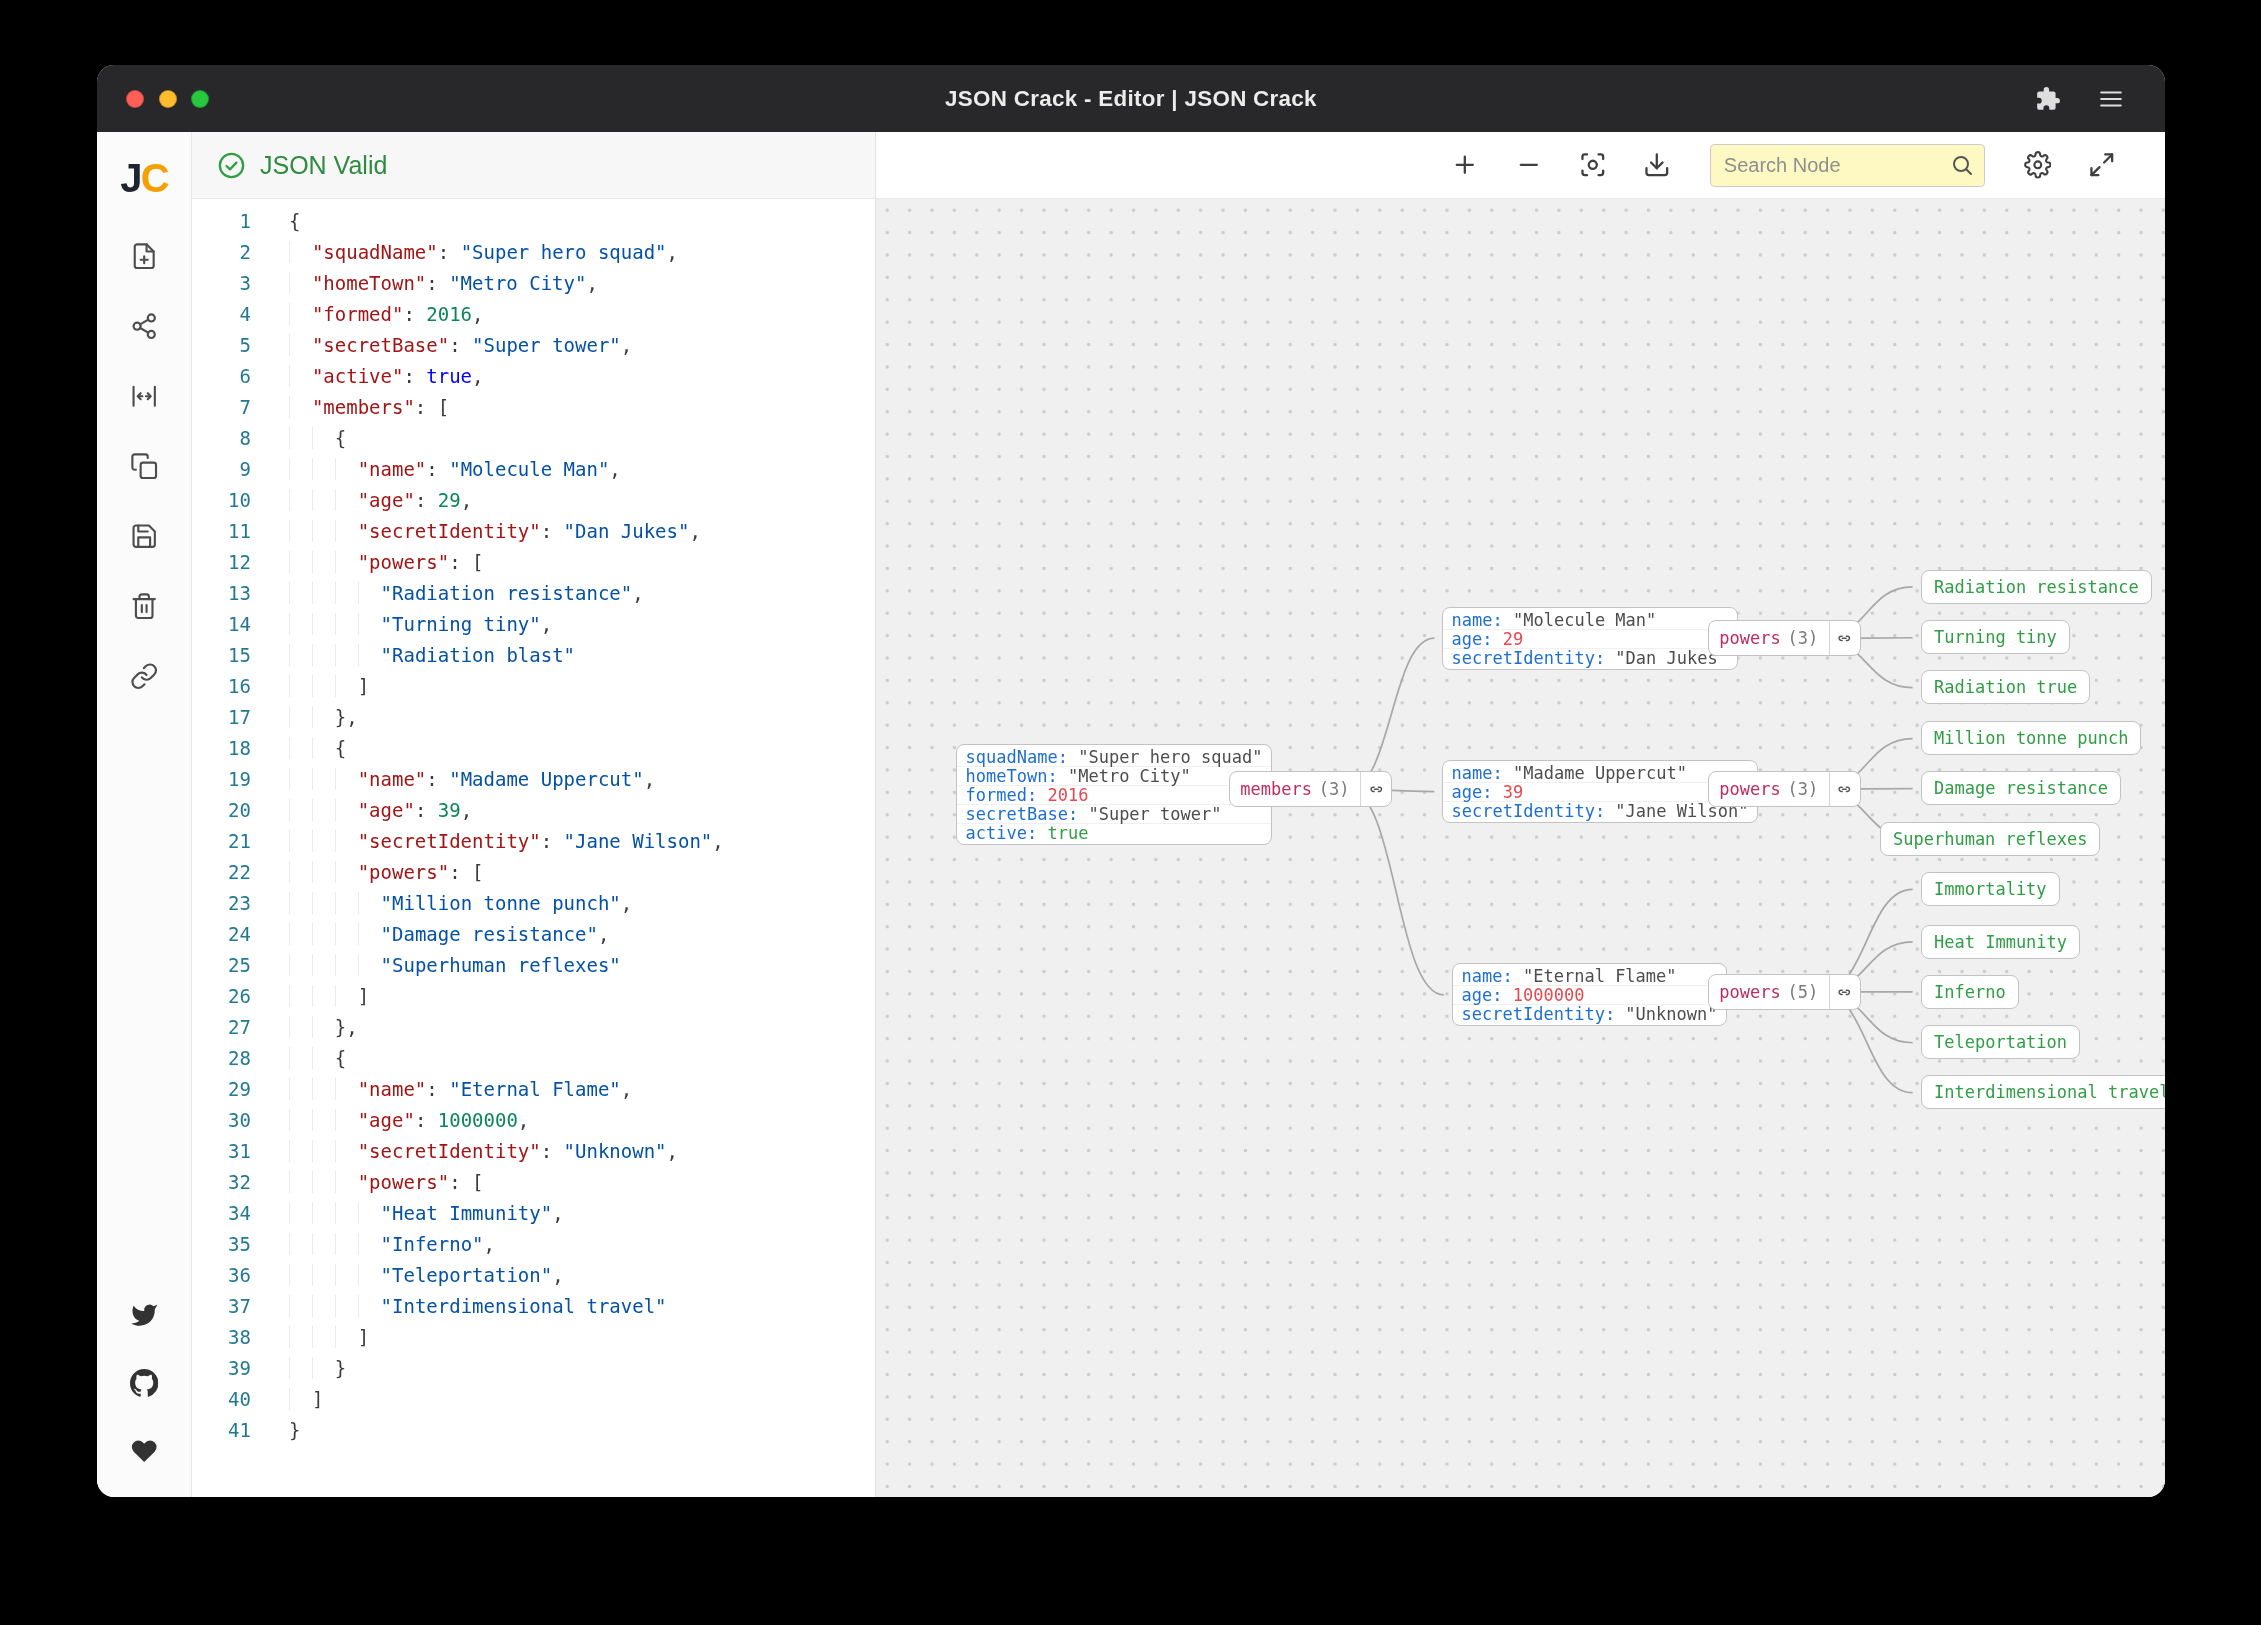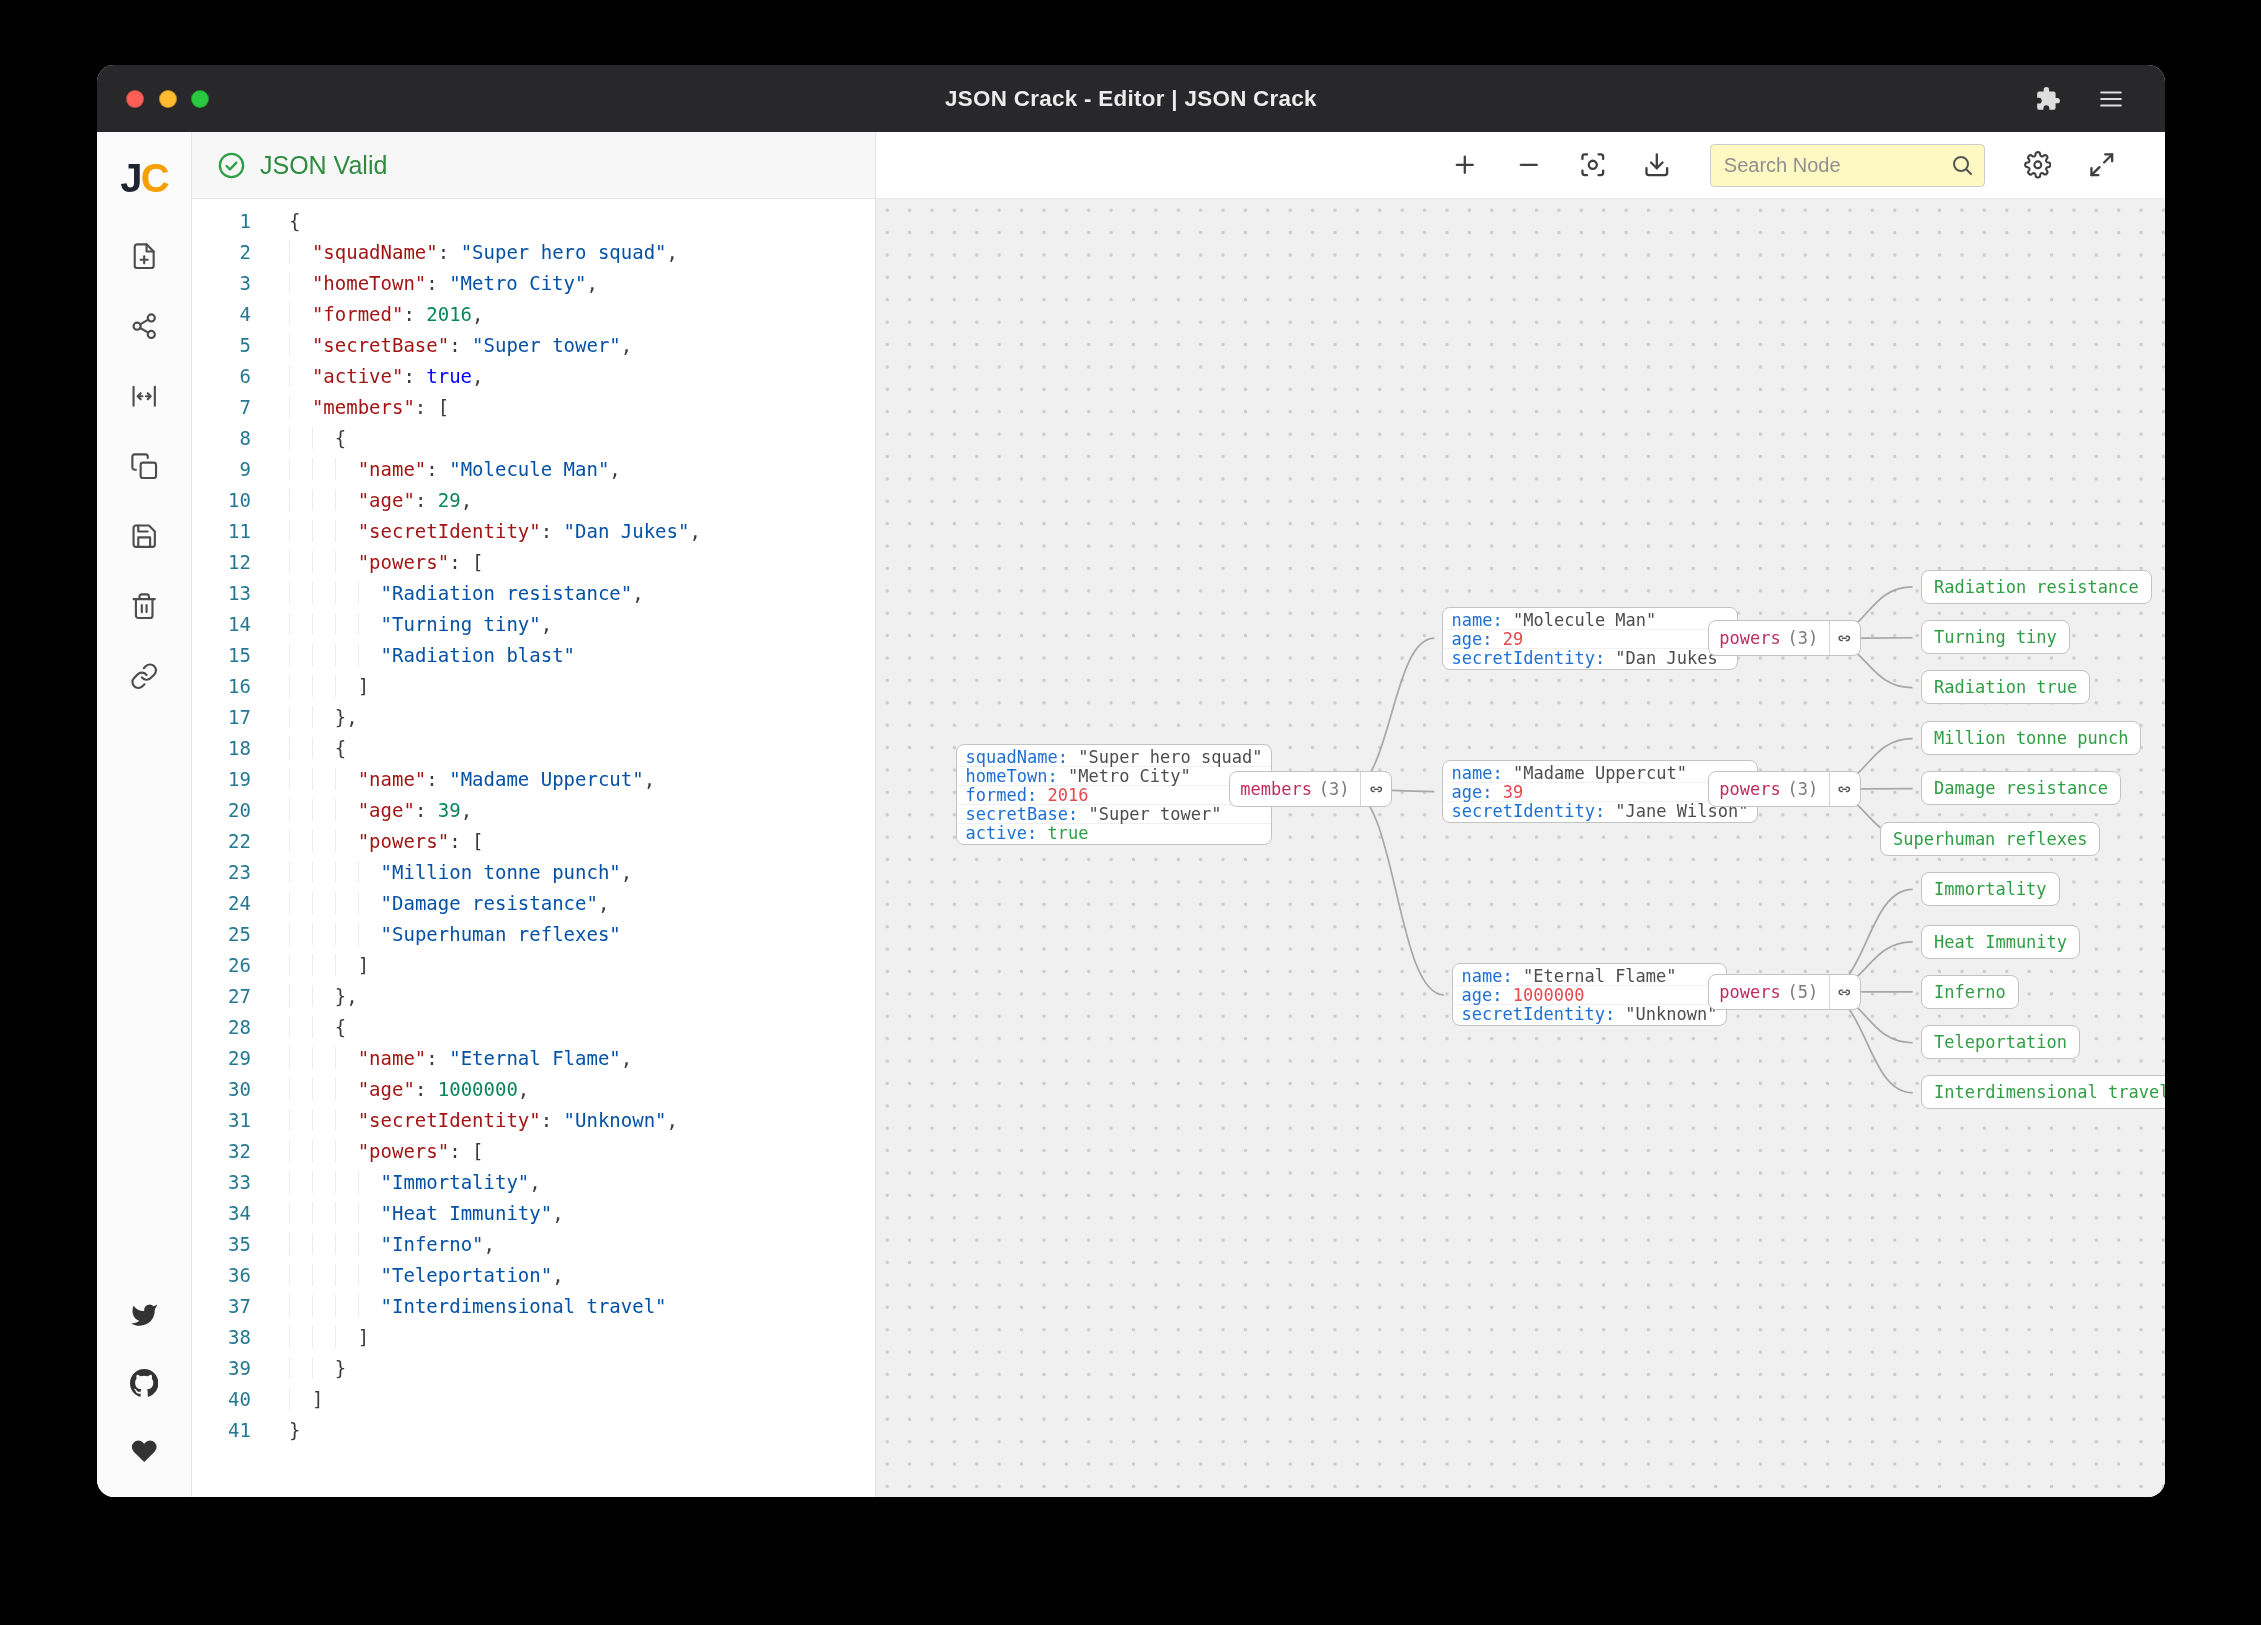--- a/index.html
+++ b/index.html
@@ -212,32 +212,32 @@
             <div class="cl"><span class="ln">11</span><span class="cd"><span class="ind">  </span><span class="ind">  </span><span class="ind">  </span><span class="k">"secretIdentity"</span>: <span class="s">"Dan Jukes"</span>,</span></div>
             <div class="cl"><span class="ln">12</span><span class="cd"><span class="ind">  </span><span class="ind">  </span><span class="ind">  </span><span class="k">"powers"</span>: [</span></div>
             <div class="cl"><span class="ln">13</span><span class="cd"><span class="ind">  </span><span class="ind">  </span><span class="ind">  </span><span class="ind">  </span><span class="s">"Radiation resistance"</span>,</span></div>
             <div class="cl"><span class="ln">14</span><span class="cd"><span class="ind">  </span><span class="ind">  </span><span class="ind">  </span><span class="ind">  </span><span class="s">"Turning tiny"</span>,</span></div>
             <div class="cl"><span class="ln">15</span><span class="cd"><span class="ind">  </span><span class="ind">  </span><span class="ind">  </span><span class="ind">  </span><span class="s">"Radiation blast"</span></span></div>
             <div class="cl"><span class="ln">16</span><span class="cd"><span class="ind">  </span><span class="ind">  </span><span class="ind">  </span>]</span></div>
             <div class="cl"><span class="ln">17</span><span class="cd"><span class="ind">  </span><span class="ind">  </span>},</span></div>
             <div class="cl"><span class="ln">18</span><span class="cd"><span class="ind">  </span><span class="ind">  </span>{</span></div>
             <div class="cl"><span class="ln">19</span><span class="cd"><span class="ind">  </span><span class="ind">  </span><span class="ind">  </span><span class="k">"name"</span>: <span class="s">"Madame Uppercut"</span>,</span></div>
             <div class="cl"><span class="ln">20</span><span class="cd"><span class="ind">  </span><span class="ind">  </span><span class="ind">  </span><span class="k">"age"</span>: <span class="n">39</span>,</span></div>
+            <div class="cl"><span class="ln">21</span><span class="cd"><span class="ind">  </span><span class="ind">  </span><span class="ind">  </span><span class="k">"secretIdentity"</span>: <span class="s">"Jane Wilson"</span>,</span></div>
             <div class="cl"><span class="ln">22</span><span class="cd"><span class="ind">  </span><span class="ind">  </span><span class="ind">  </span><span class="k">"powers"</span>: [</span></div>
             <div class="cl"><span class="ln">23</span><span class="cd"><span class="ind">  </span><span class="ind">  </span><span class="ind">  </span><span class="ind">  </span><span class="s">"Million tonne punch"</span>,</span></div>
             <div class="cl"><span class="ln">24</span><span class="cd"><span class="ind">  </span><span class="ind">  </span><span class="ind">  </span><span class="ind">  </span><span class="s">"Damage resistance"</span>,</span></div>
             <div class="cl"><span class="ln">25</span><span class="cd"><span class="ind">  </span><span class="ind">  </span><span class="ind">  </span><span class="ind">  </span><span class="s">"Superhuman reflexes"</span></span></div>
             <div class="cl"><span class="ln">26</span><span class="cd"><span class="ind">  </span><span class="ind">  </span><span class="ind">  </span>]</span></div>
             <div class="cl"><span class="ln">27</span><span class="cd"><span class="ind">  </span><span class="ind">  </span>},</span></div>
             <div class="cl"><span class="ln">28</span><span class="cd"><span class="ind">  </span><span class="ind">  </span>{</span></div>
             <div class="cl"><span class="ln">29</span><span class="cd"><span class="ind">  </span><span class="ind">  </span><span class="ind">  </span><span class="k">"name"</span>: <span class="s">"Eternal Flame"</span>,</span></div>
             <div class="cl"><span class="ln">30</span><span class="cd"><span class="ind">  </span><span class="ind">  </span><span class="ind">  </span><span class="k">"age"</span>: <span class="n">1000000</span>,</span></div>
             <div class="cl"><span class="ln">31</span><span class="cd"><span class="ind">  </span><span class="ind">  </span><span class="ind">  </span><span class="k">"secretIdentity"</span>: <span class="s">"Unknown"</span>,</span></div>
             <div class="cl"><span class="ln">32</span><span class="cd"><span class="ind">  </span><span class="ind">  </span><span class="ind">  </span><span class="k">"powers"</span>: [</span></div>
-            <div class="cl"><span class="ln">33</span><span class="cd"><span class="ind">  </span><span class="ind">  </span><span class="ind">  </span><span class="ind">  </span><span class="s">"Immortality"</span>,</span></div>
             <div class="cl"><span class="ln">34</span><span class="cd"><span class="ind">  </span><span class="ind">  </span><span class="ind">  </span><span class="ind">  </span><span class="s">"Heat Immunity"</span>,</span></div>
             <div class="cl"><span class="ln">35</span><span class="cd"><span class="ind">  </span><span class="ind">  </span><span class="ind">  </span><span class="ind">  </span><span class="s">"Inferno"</span>,</span></div>
             <div class="cl"><span class="ln">36</span><span class="cd"><span class="ind">  </span><span class="ind">  </span><span class="ind">  </span><span class="ind">  </span><span class="s">"Teleportation"</span>,</span></div>
             <div class="cl"><span class="ln">37</span><span class="cd"><span class="ind">  </span><span class="ind">  </span><span class="ind">  </span><span class="ind">  </span><span class="s">"Interdimensional travel"</span></span></div>
             <div class="cl"><span class="ln">38</span><span class="cd"><span class="ind">  </span><span class="ind">  </span><span class="ind">  </span>]</span></div>
             <div class="cl"><span class="ln">39</span><span class="cd"><span class="ind">  </span><span class="ind">  </span>}</span></div>
             <div class="cl"><span class="ln">40</span><span class="cd"><span class="ind">  </span>]</span></div>
             <div class="cl"><span class="ln">41</span><span class="cd">}</span></div>
           </div>
       </div>

